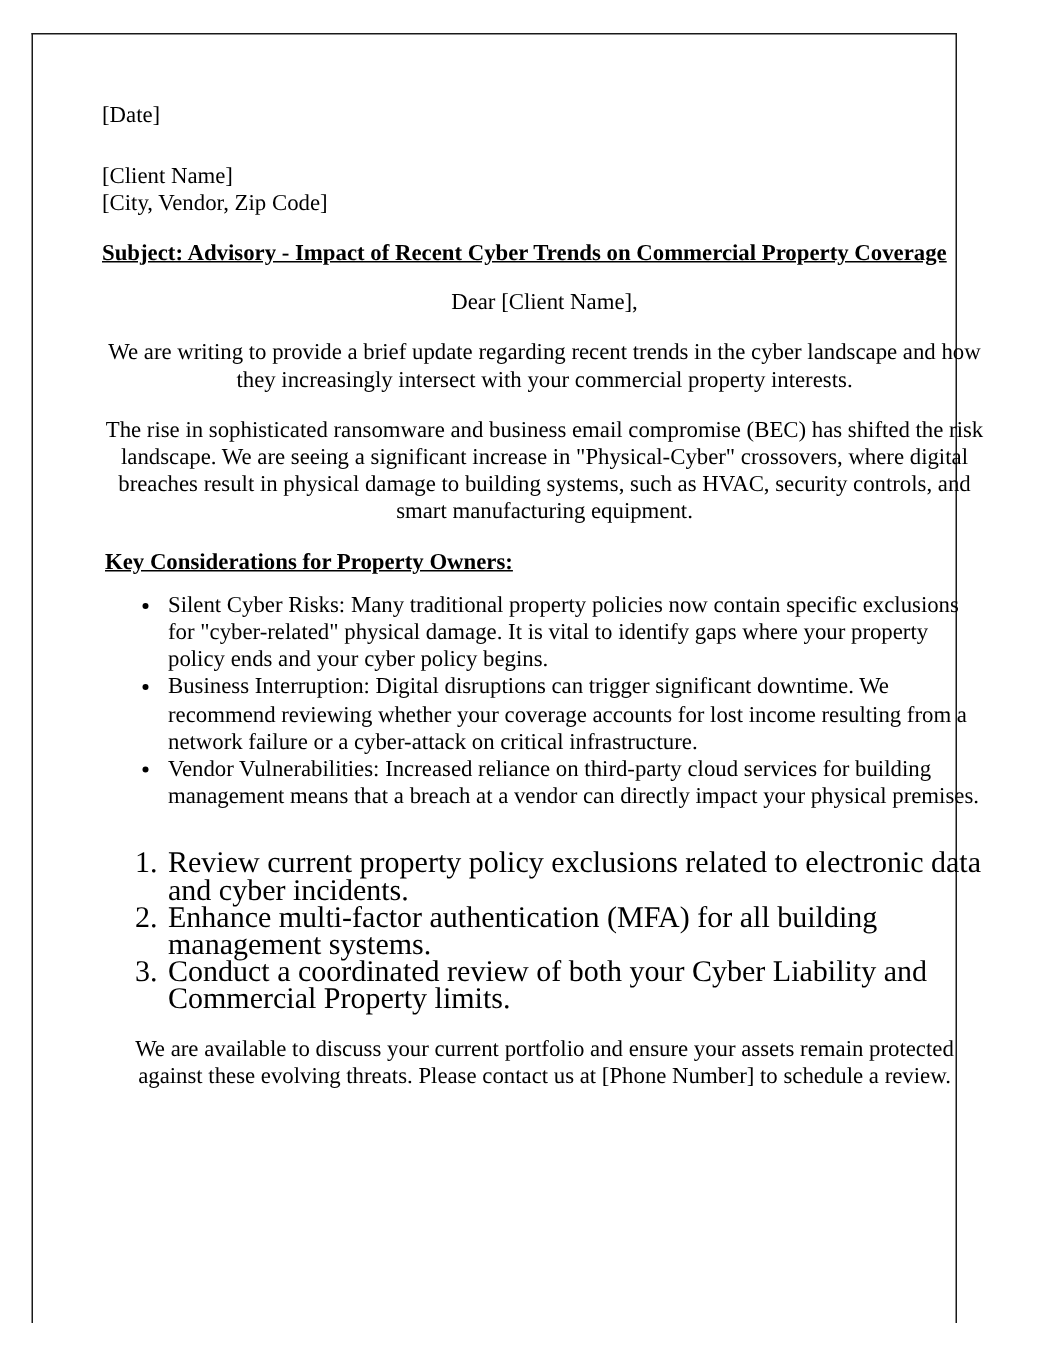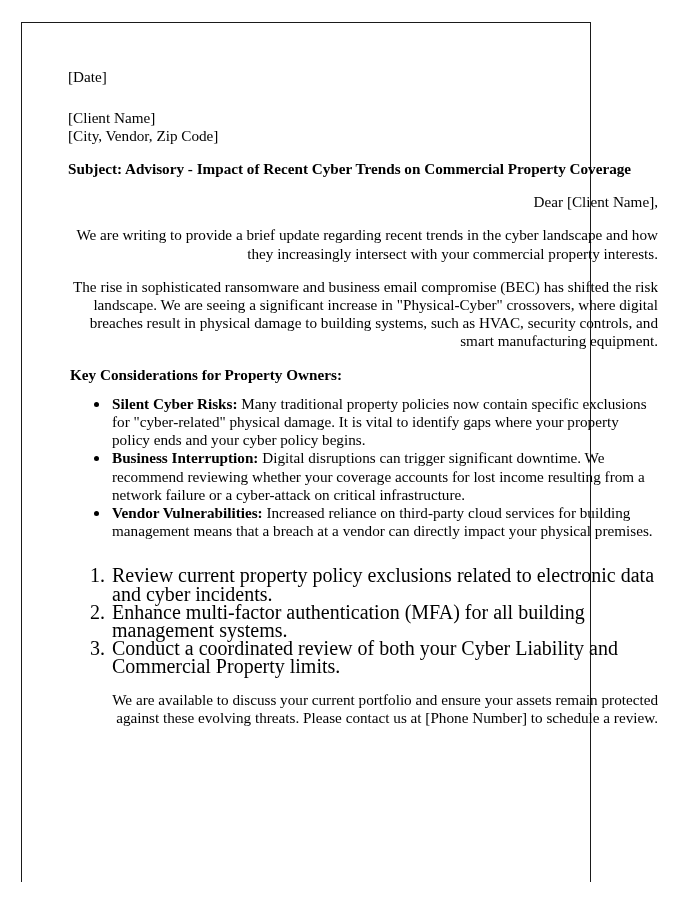--- a/index.html
+++ b/index.html
@@ -12,21 +12,21 @@
     height: 900px;
     overflow: hidden;
     font-family: "Liberation Serif", "DejaVu Serif", serif;
     color: #000000;
   }
 
   #page-frame {
     position: absolute;
     left: 21px;
     top: 22px;
-    width: 570px;
+    width: 617px;
     height: 860px;
     border: 1px solid #1a1a1a;
     border-bottom: none;
     box-sizing: border-box;
     background: #ffffff;
   }
 
   #doc-body {
     position: absolute;
     left: 46px;
@@ -36,29 +36,30 @@
 
   .line {
     font-size: 15.2px;
     line-height: 18px;
     white-space: pre-wrap;
   }
 
   .para {
     font-size: 15.2px;
     line-height: 18.2px;
-    text-align: right;
+    text-align: center;
     margin: 0;
   }
 
   .bold-head {
     font-weight: bold;
     font-size: 15.2px;
     line-height: 18.2px;
     margin: 0;
+    text-decoration: underline;
   }
 
   .indent-head {
     margin-left: 2px;
   }
 
   .gap-lg { height: 23px; }
   .gap-md { height: 15px; }
   .gap-sm { height: 11px; }
 
@@ -80,21 +81,21 @@
     list-style-type: decimal;
   }
   ol.numbers > li {
     font-size: 20px;
     line-height: 18.2px;
     margin: 0;
     padding-left: 2px;
   }
 
   .li-term {
-    font-weight: bold;
+    font-weight: normal;
     margin-top: 16px;
   }
 </style>
 </head>
 <body>
 
 <div id="page-frame">
   <div id="doc-body">
 
     <div class="line">[Date]</div>

